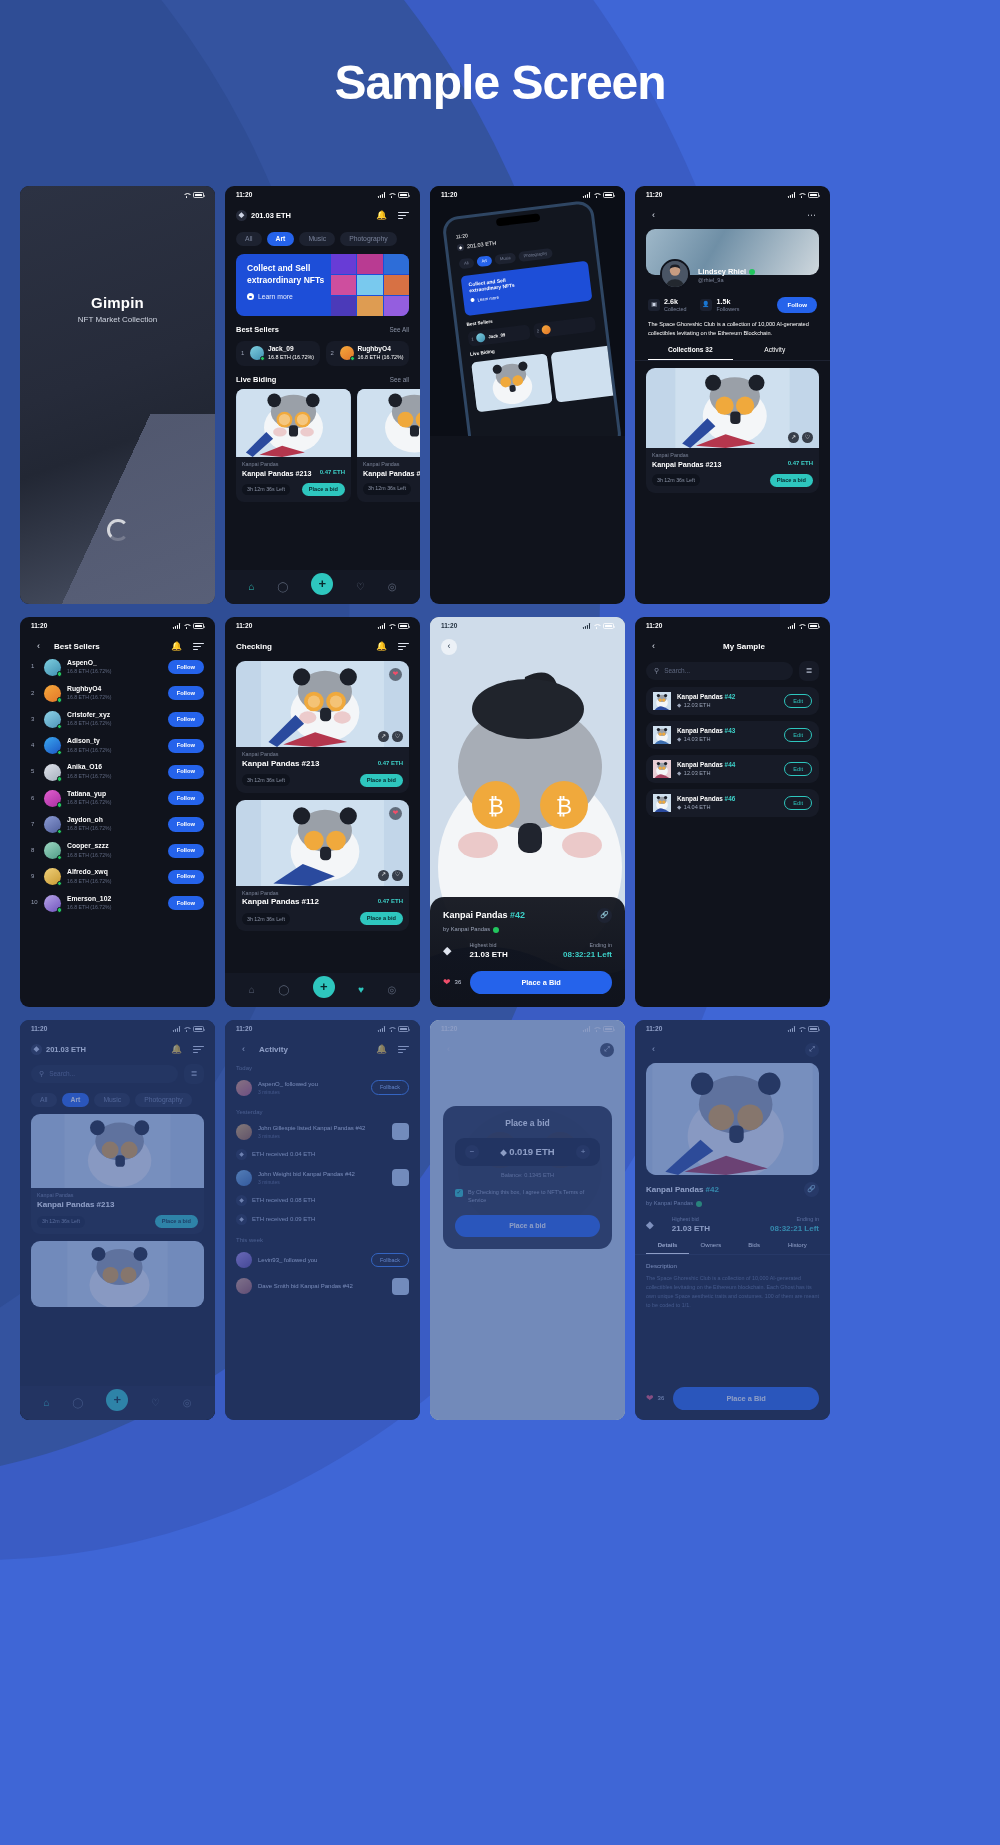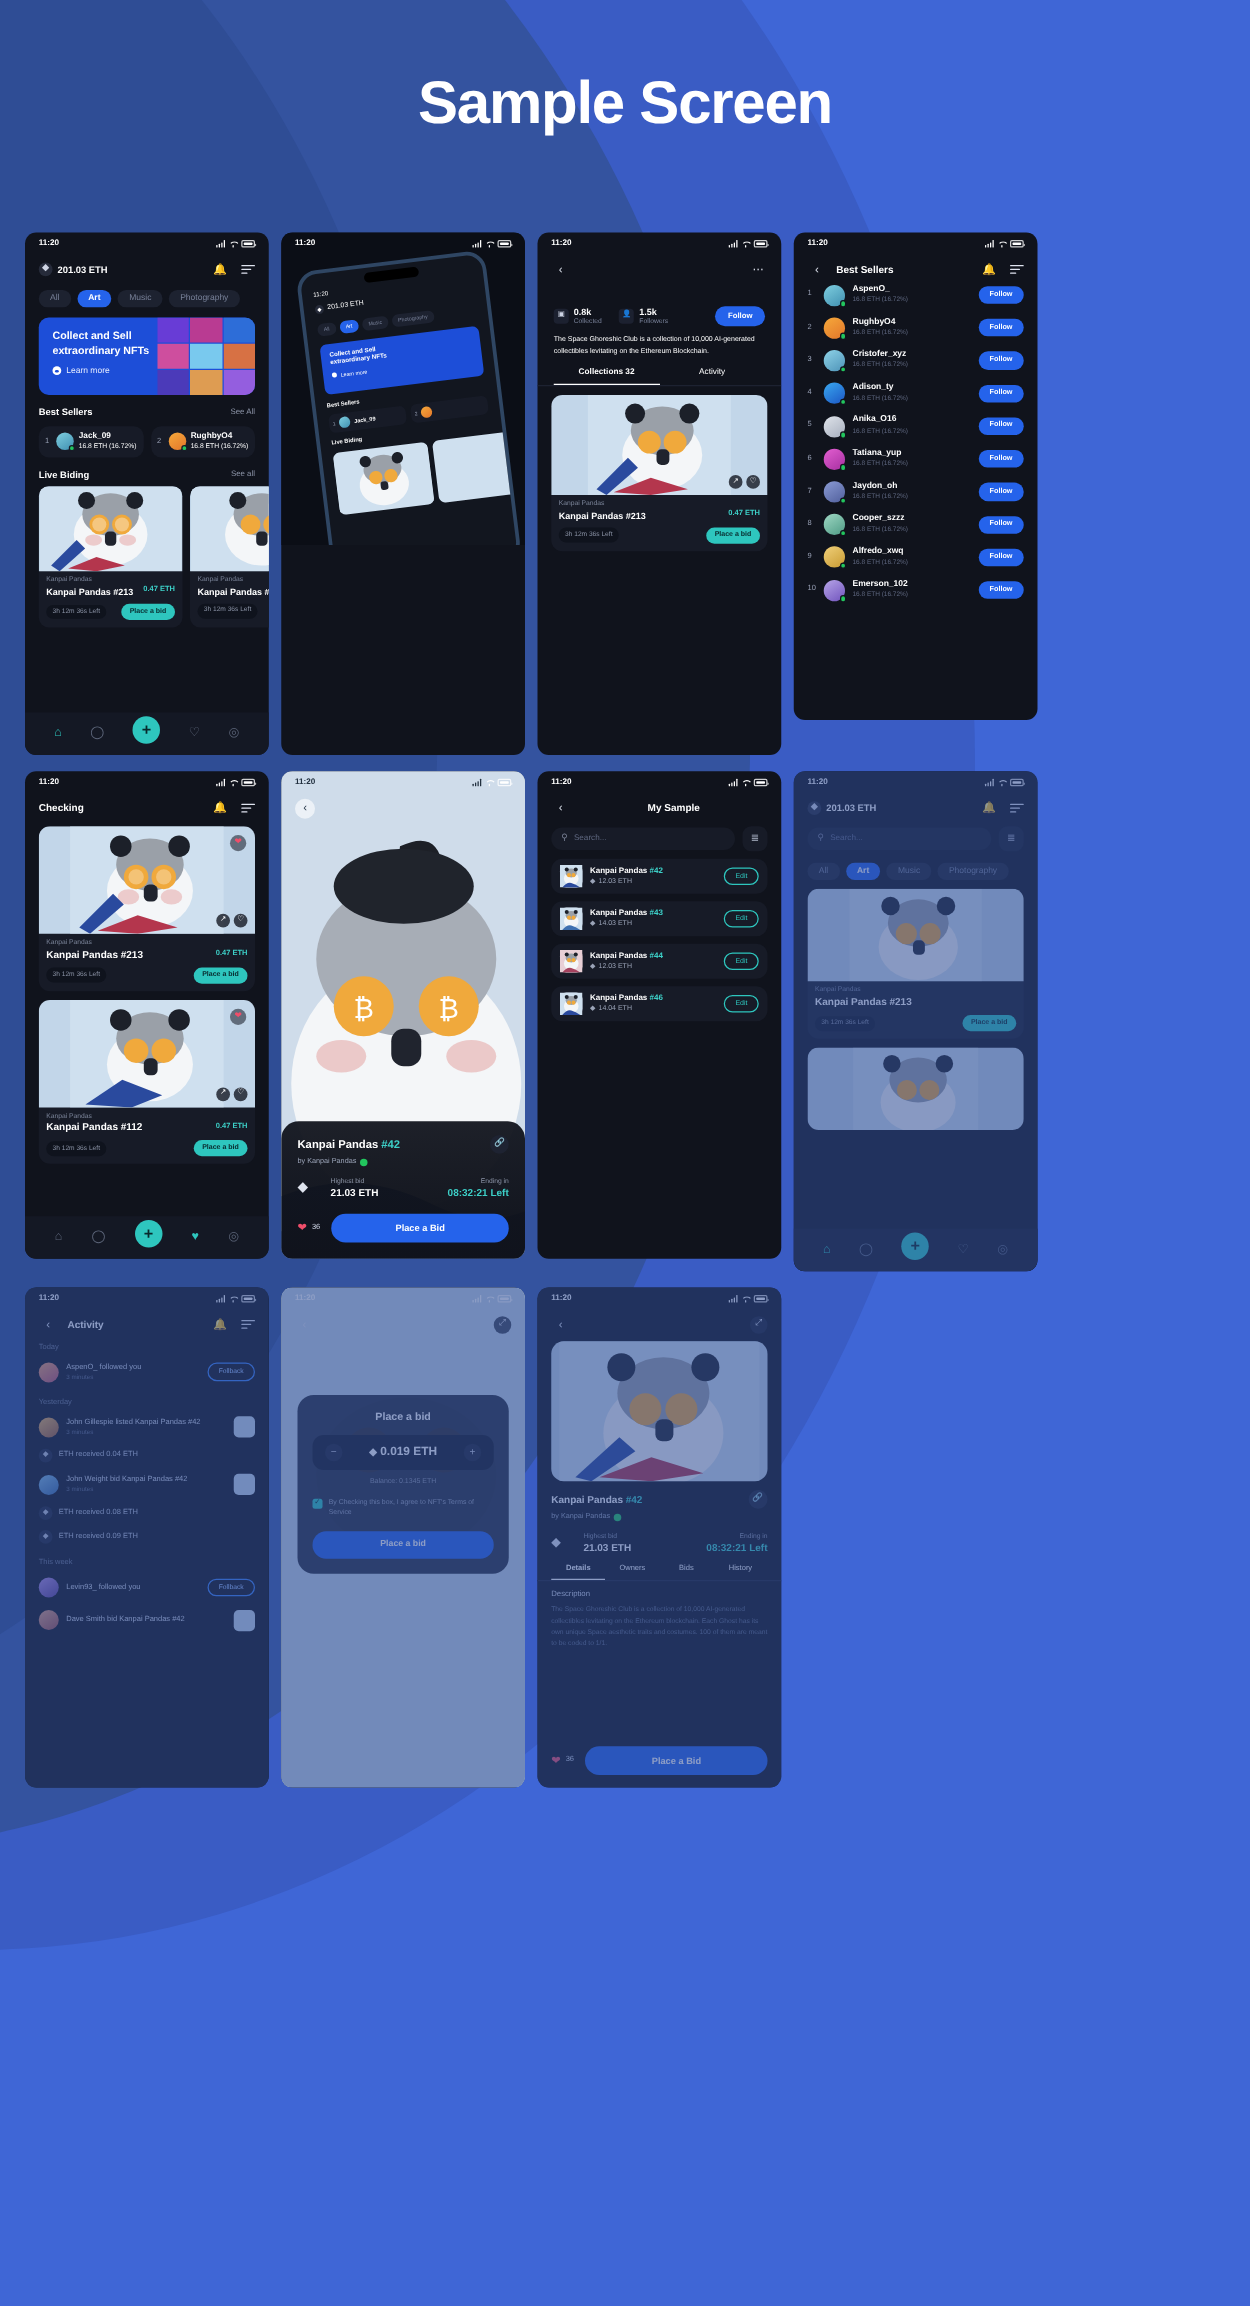--- a/index.html
+++ b/index.html
@@ -276,20 +276,42 @@
 <body>
 
 <div class="bg-arc arc-a"></div>
 <div class="bg-arc arc-b"></div>
 <div class="bg-arc arc-c"></div>
 
 <h1 class="page-title">Sample Screen</h1>
 
 <div class="grid">
 
+  <div class="phone">
+    <div class="splash"></div>
+    <div class="splash-clip"></div>
+    <div class="statusbar">
+      <span>11:20</span>
+      <span class="sb-icons">
+        <span class="sig">
+            <i></i>
+            <i></i>
+            <i></i>
+            <i></i>
+          </span>
+        <span class="wifi"></span>
+        <span class="batt"></span>
+      </span>
+    </div>
+    <div class="splash-txt">
+      <h1>Gimpin</h1>
+      <p>NFT Market Collection</p>
+    </div>
+    <div class="spinner"></div>
+  </div>
 
   <div class="phone">
     <div class="statusbar">
       <span>11:20</span>
       <span class="sb-icons">
         <span class="sig">
             <i></i>
             <i></i>
             <i></i>
             <i></i>
@@ -515,24 +537,41 @@
             <i></i>
           </span>
         <span class="wifi"></span>
         <span class="batt"></span>
       </span>
     </div>
     <div class="row between pad" style="margin-top:4px">
       <span class="icon-btn">‹</span>
       <span class="icon-btn">⋯</span>
     </div>
+    <div class="cover">
+      <div class="pfp">
+        <svg viewBox="0 0 30 30" style="width:100%;height:100%">
+          <rect width="30" height="30" fill="#4a5565"></rect>
+          <circle cx="15" cy="11" r="6" fill="#c89d82"></circle>
+          <path d="M15 4 q6 0 6 5 q-3 -2 -6 -2 q-3 0 -6 2 q0 -5 6 -5z" fill="#1d1f26"></path>
+          <path d="M4 30 q2 -9 11 -9 q9 0 11 9z" fill="#23282f"></path>
+        </svg>
+      </div>
+      <div class="prof-name">
+        <b>
+            <span>Lindsey Rhiel</span>
+           <span class="verif"></span>
+          </b>
+        <i>@rhiel_9a</i>
+      </div>
+    </div>
     <div class="stats">
       <div class="stat">
         <span class="sq">▣</span>
-        <span><b>0.8k</b>
+        <span><b>2.6k</b>
               <em>Collected</em></span>
       </div>
       <div class="stat">
         <span class="sq">👤</span>
         <span><b>1.5k</b>
               <em>Followers</em></span>
       </div>
       <span class="follow-btn">Follow</span>
     </div>
     <div class="bio2">The Space Ghoreshic Club is a collection of 10,000 AI-generated collectibles levitating on the Ethereum Blockchain.</div>

